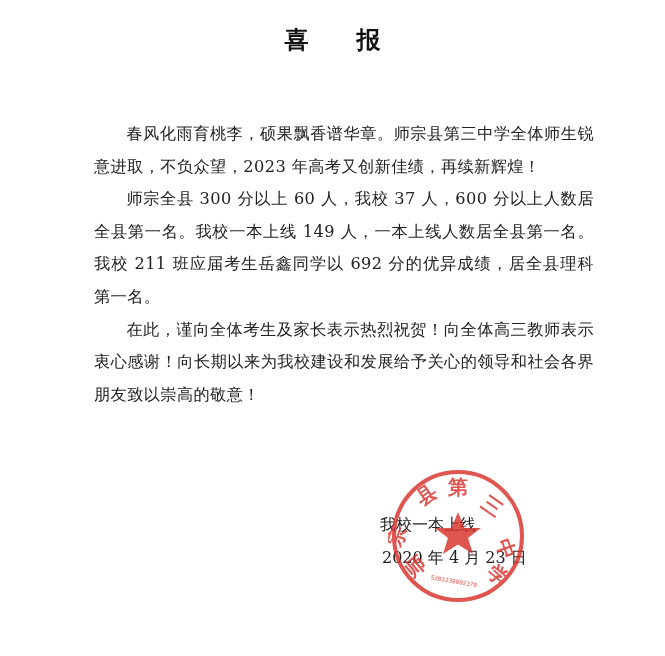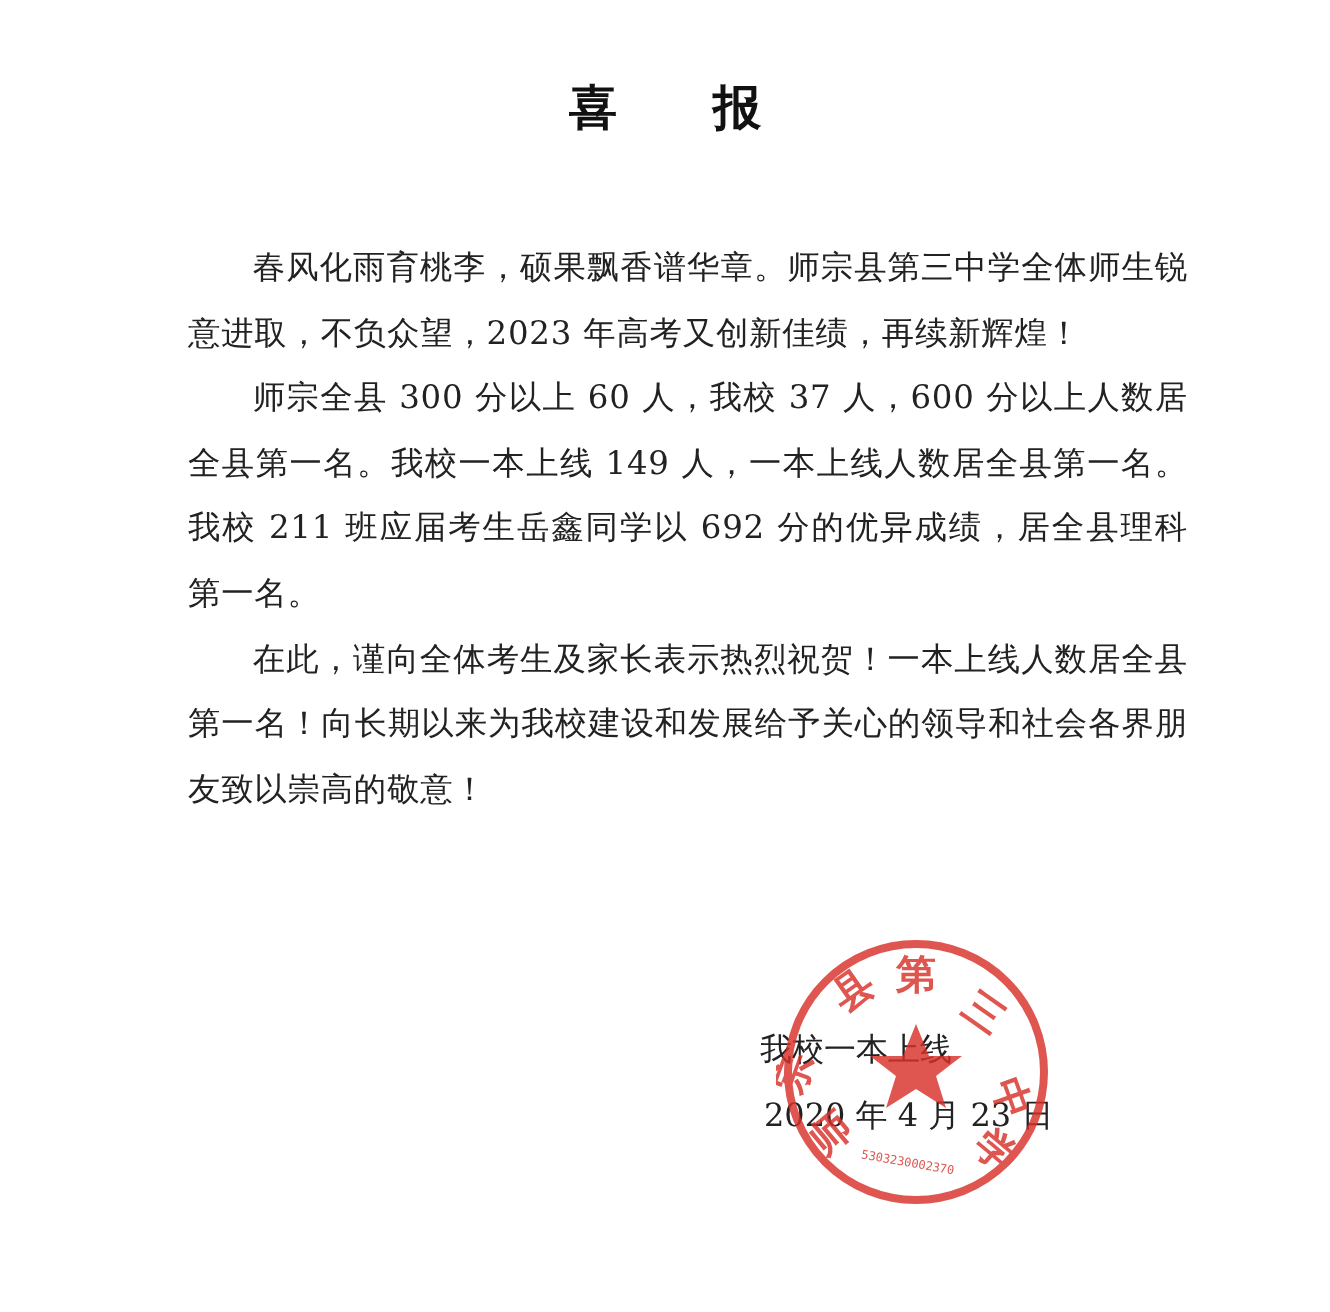--- a/index.html
+++ b/index.html
@@ -10,21 +10,21 @@
     body {
       width: 665px;
       height: 656px;
       position: relative;
       overflow: hidden;
       font-family: "DejaVu Serif", "Liberation Serif", serif;
       color: #1a1a1a;
     }
     .title {
       position: absolute;
-      top: 38px;
+      top: 24px;
       left: 0;
       width: 665px;
       text-align: center;
       font-size: 24px;
       font-weight: bold;
       letter-spacing: 0;
       color: #111;
     }
     .title span.gap { display: inline-block; width: 48px; }
     .body-text {
@@ -66,21 +66,21 @@
 </head>
 <body>
 
 <div class="title">
   <span>喜</span><span class="gap"></span><span>报</span>
 </div>
 
 <div class="body-text">
   <p class="para">春风化雨育桃李，硕果飘香谱华章。师宗县第三中学全体师生锐意进取，不负众望，2023 年高考又创新佳绩，再续新辉煌！</p>
   <p class="para">师宗全县 300 分以上 60 人，我校 37 人，600 分以上人数居全县第一名。我校一本上线 149 人，一本上线人数居全县第一名。我校 211 班应届考生岳鑫同学以 692 分的优异成绩，居全县理科第一名。</p>
-  <p class="para">在此，谨向全体考生及家长表示热烈祝贺！一本上线人数居全县第一名！向长期以来为我校建设和发展给予关心的领导和社会各界朋友致以崇高的敬意！</p>
+  <p class="para">在此，谨向全体考生及家长表示热烈祝贺！向全体高三教师表示衷心感谢！向长期以来为我校建设和发展给予关心的领导和社会各界朋友致以崇高的敬意！</p>
 </div>
 
 <div class="signature">
   <div class="sig-line">我校一本上线</div>
   <div class="sig-line date">2020 年 4 月 23 日</div>
 </div>
 
 <svg class="seal" viewBox="0 0 140 140" xmlns="http://www.w3.org/2000/svg">
   <circle cx="70" cy="70" r="64" fill="none" stroke="#d8312b" stroke-width="4"></circle>
   <g>

